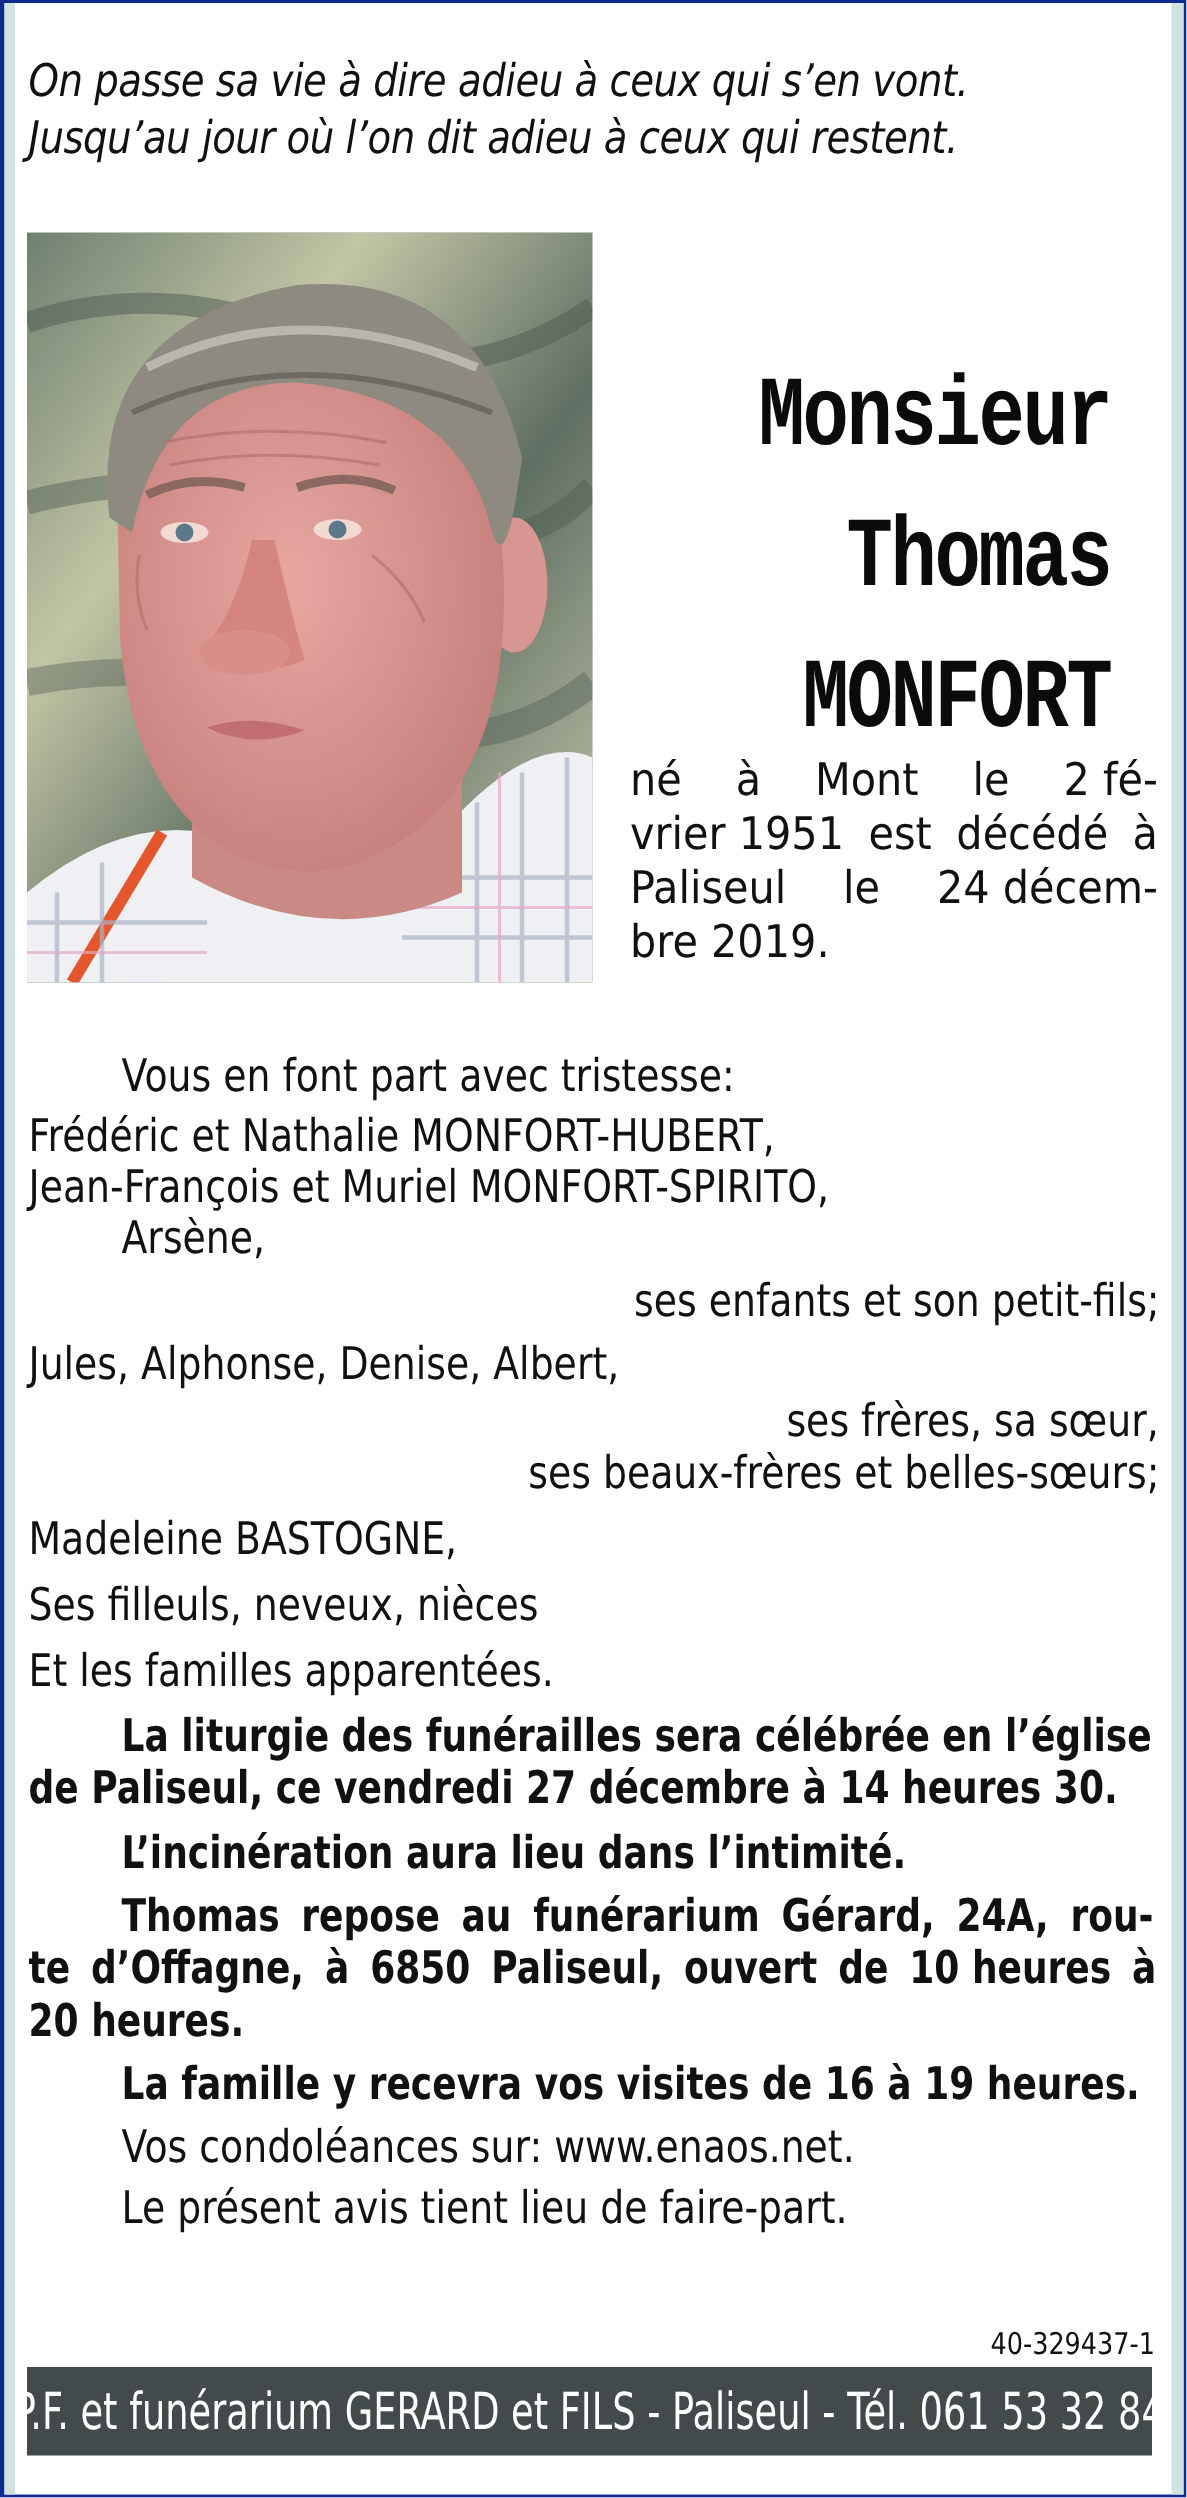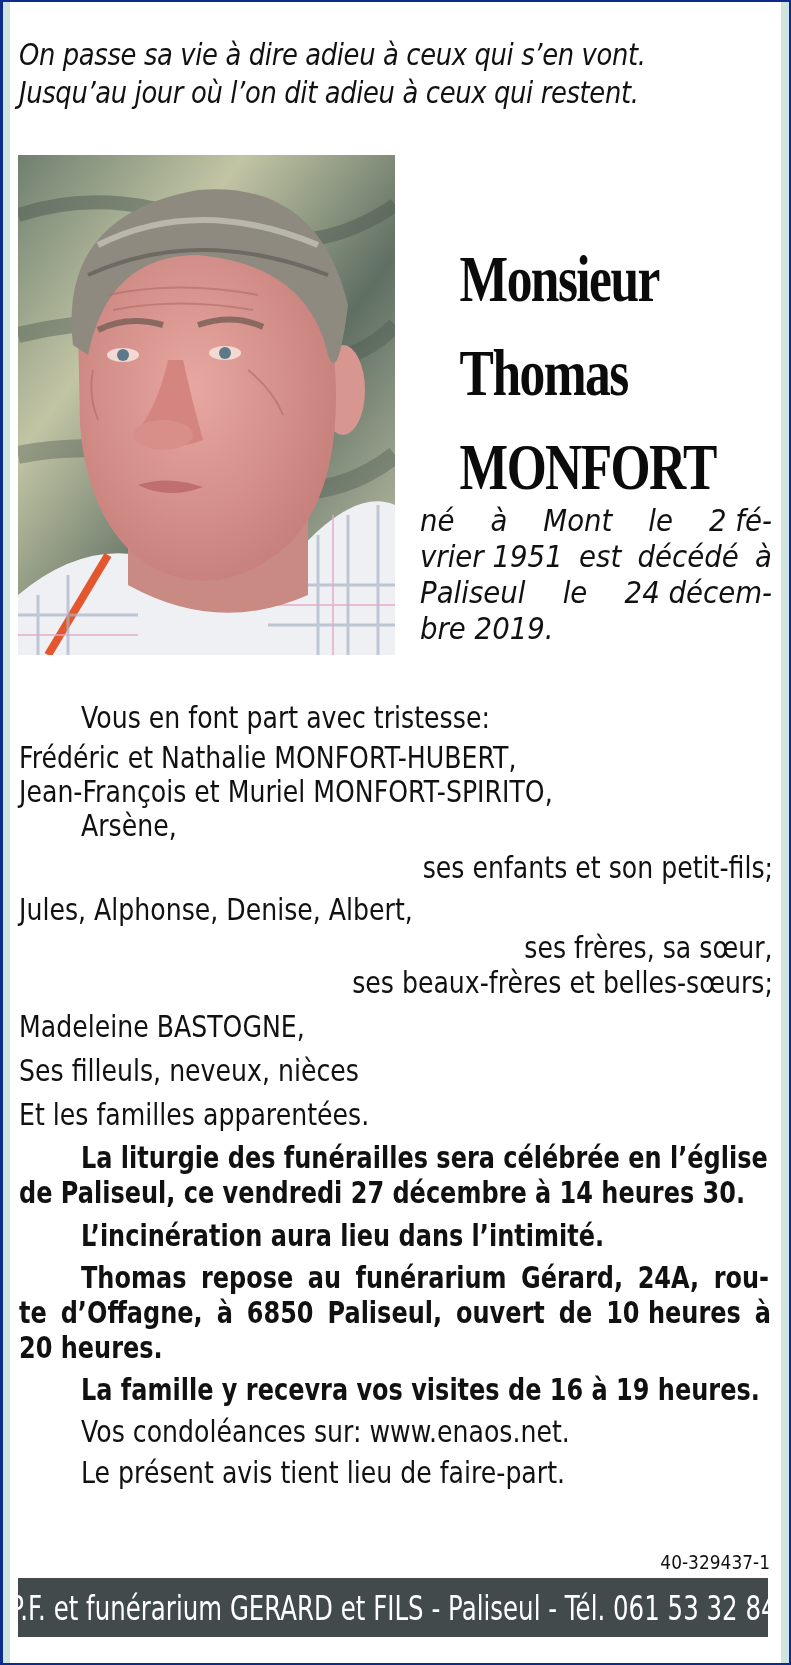--- a/index.html
+++ b/index.html
@@ -22,29 +22,29 @@
     white-space: nowrap;
   }
   .quote div { white-space: nowrap; }
 
   .photo {
     position: absolute; left: 18px; top: 155px; width: 377px; height: 500px; overflow: hidden;
     background: linear-gradient(180deg, #8a9b84 0%, #b8c1a0 30%, #7f8f7d 55%, #c9cdb0 80%, #a8b09a 100%);
   }
 
   .name-block {
-    position: absolute; left: 420px; top: 232px; width: 360px; text-align: left;
-    font-family: Liberation Serif, serif; font-weight: bold; font-size: 66px; line-height: 94px;
+    position: absolute; left: 420px; top: 232px; width: 360px; text-align: right;
+    font-family: Liberation Mono, monospace; font-weight: bold; font-size: 66px; line-height: 94px;
     color: #0b0b0b; letter-spacing: -2px;
   }
   .name-block div { transform: scaleX(0.78); transform-origin: center; white-space: nowrap; }
 
   .birth {
     position: absolute; left: 420px; top: 503px; width: 352px;
-    font-family: "DejaVu Sans", sans-serif; font-size: 30px; line-height: 36px; font-style: italic;
+    font-family: "DejaVu Sans", sans-serif; font-size: 30px; line-height: 36px;
   }
   .birth div { display: flex; justify-content: space-between; white-space: nowrap; transform: scaleX(0.92); transform-origin: left; width: 108.7%; }
 
   .body-text {
     position: absolute; left: 19px; top: 700px; width: 754px;
     font-family: "DejaVu Sans", sans-serif; font-size: 30px;
   }
   .line { position: absolute; white-space: nowrap; transform: scaleX(0.84); transform-origin: left top; }
   .line.right { transform-origin: right top; right: 0; }
   .line.bold { font-weight: bold; transform: scaleX(0.8); }

